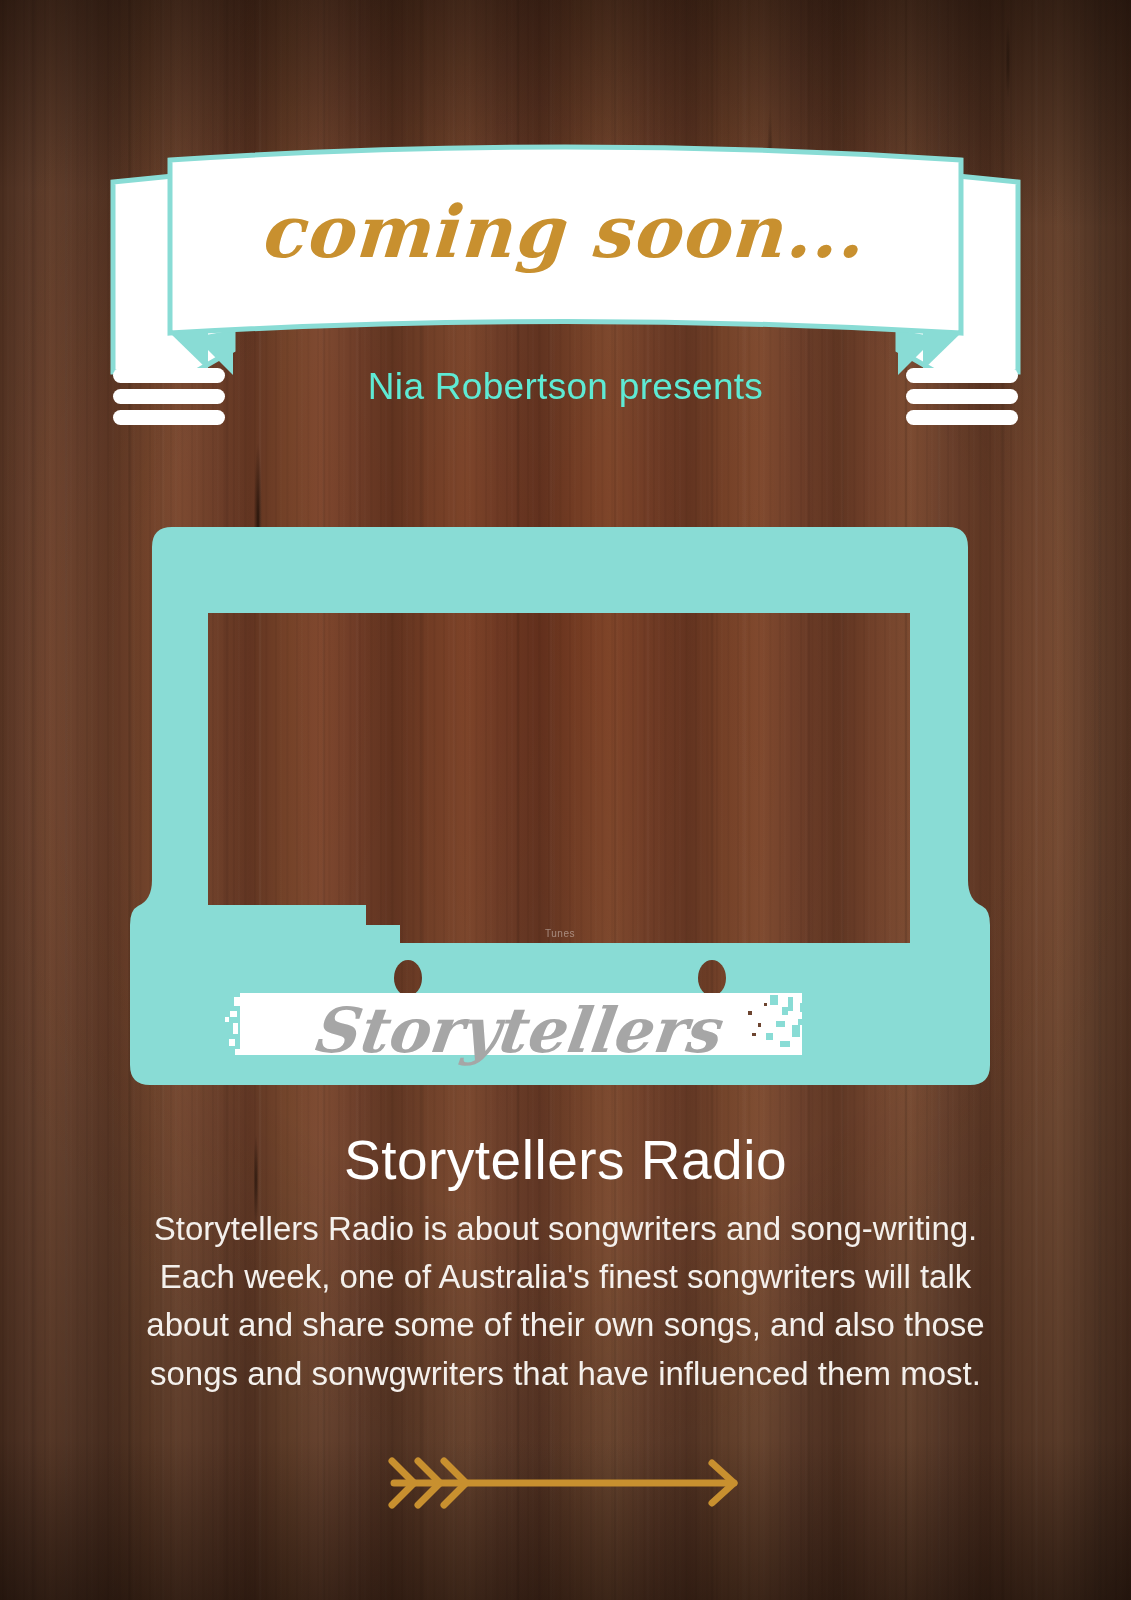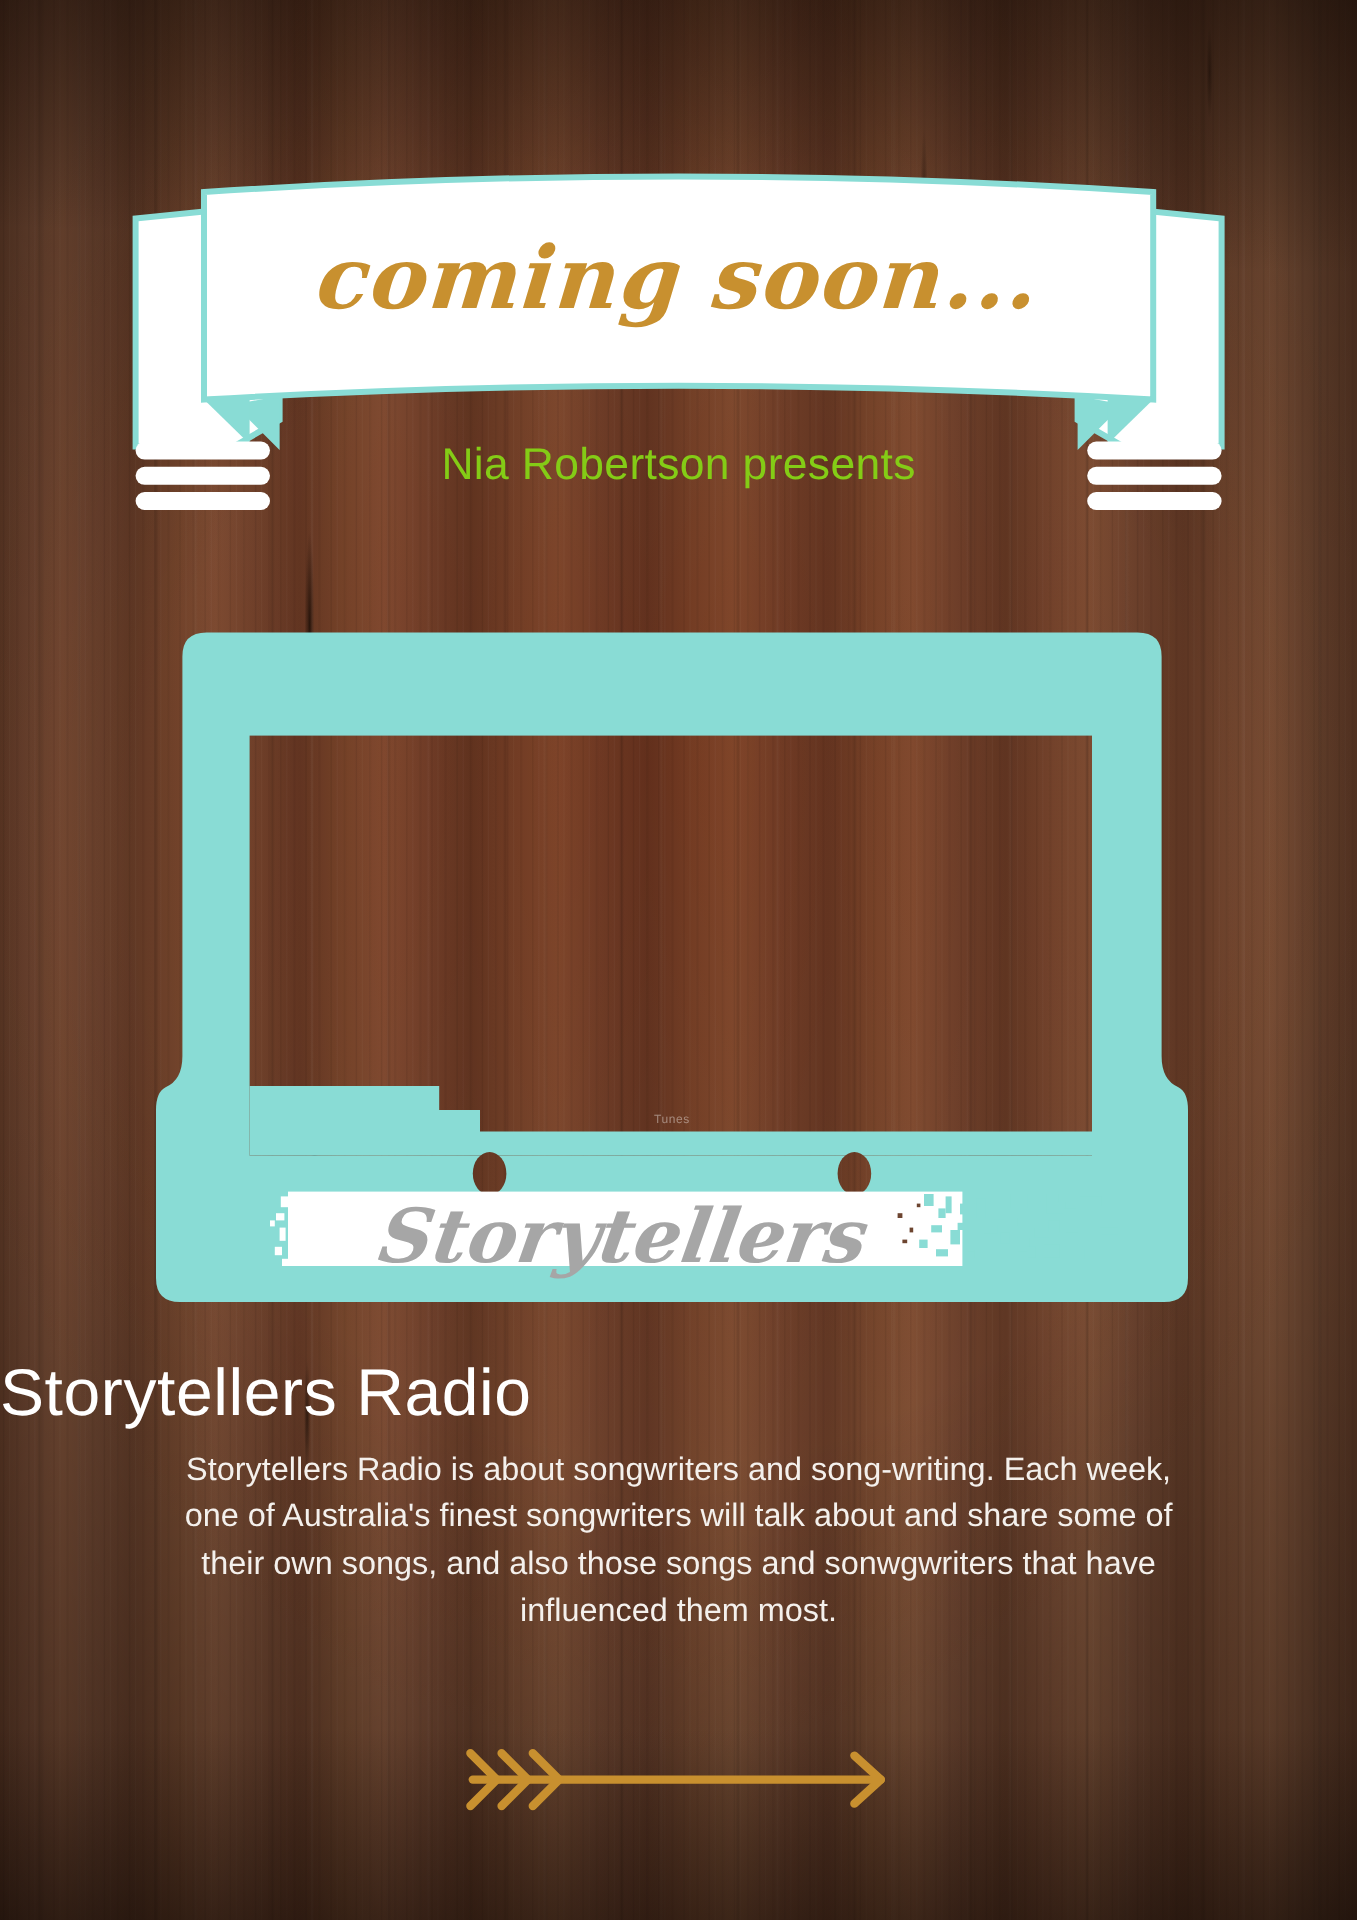--- a/index.html
+++ b/index.html
@@ -107,21 +107,21 @@
     line-height: 1;
     white-space: nowrap;
   }
 
   .presents {
     position: absolute;
     left: 0;
     top: 366px;
     width: 1131px;
     text-align: center;
-    color: #84cc16;
+    color: #5eead4;
     font-size: 37px;
     font-weight: 400;
     letter-spacing: 0.3px;
     white-space: nowrap;
   }
 
   
   .cassette-wrap {
     position: absolute;
     left: 130px;
@@ -157,35 +157,35 @@
     line-height: 1;
     white-space: nowrap;
   }
 
   
   .show-title {
     position: absolute;
     left: 0;
     top: 1128px;
     width: 1131px;
-    text-align: left;
+    text-align: center;
     color: #ffffff;
     font-size: 55px;
     font-weight: 400;
     letter-spacing: 0.5px;
     white-space: nowrap;
   }
   .show-desc {
     position: absolute;
     left: 140px;
     top: 1205px;
     width: 851px;
     text-align: center;
     color: #f4f0ec;
-    font-size: 27px;
+    font-size: 33px;
     font-weight: 400;
     line-height: 1.46;
   }
 
   .arrow-wrap {
     position: absolute;
     left: 0;
     top: 1455px;
     width: 1131px;
     text-align: center;

